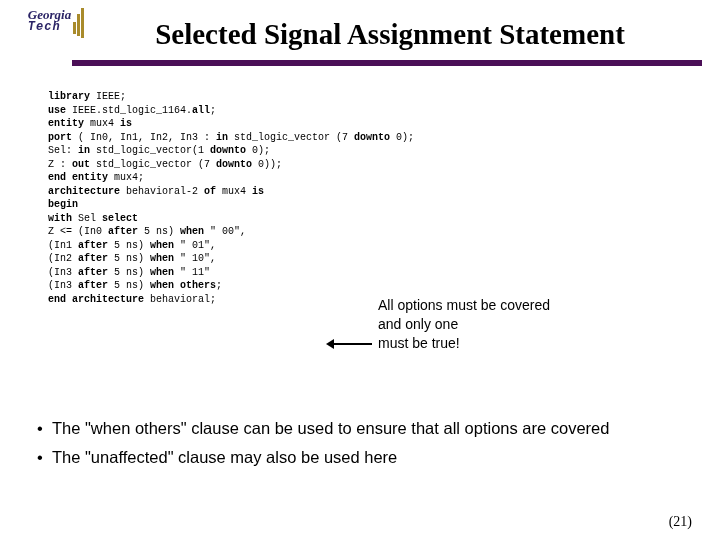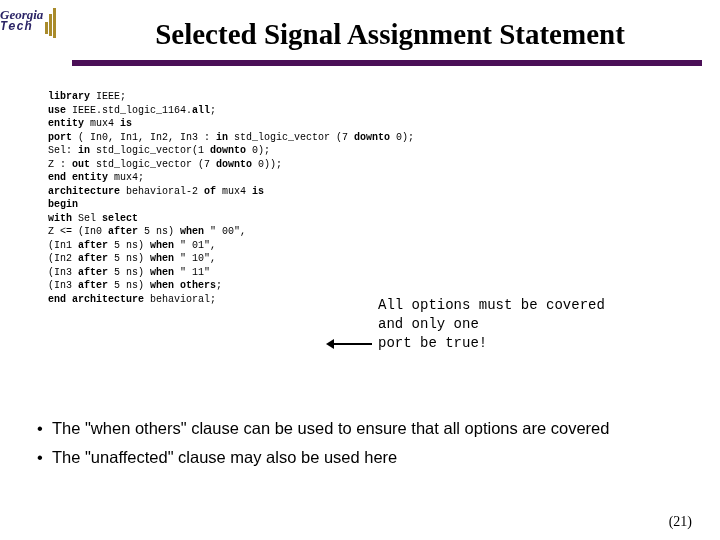--- a/index.html
+++ b/index.html
@@ -1,31 +1,31 @@
 <!DOCTYPE html>
 <html><head>
 <meta charset="utf-8">
 <style>
   * { box-sizing: border-box; margin: 0; padding: 0; }
   html, body { width: 720px; height: 540px; background: #fff; font-family: "Times New Roman", serif; }
   .slide { position: relative; width: 720px; height: 540px; padding: 8px 18px 8px 18px; }
-  .logo { position: absolute; top: 8px; left: 0; width: 80px; height: 40px; display: flex; align-items: flex-start; }
+  .logo { position: absolute; top: 8px; left: 16px; width: 80px; height: 40px; display: flex; align-items: flex-start; justify-content: center; }
   .logo-text { color: #2b2466; font-style: italic; font-weight: bold; font-size: 13px; line-height: 1; font-family: Georgia, "Times New Roman", serif; }
   .logo-sub { font-size: 12px; letter-spacing: 1px; font-family: Liberation Mono, monospace; }
   .logo-bars { display: flex; gap: 1px; margin-left: 2px; }
   .logo-bar { width: 3px; background: #a98b2b; }
   .logo-bar:nth-child(1){height:12px;margin-top:14px;}
   .logo-bar:nth-child(2){height:22px;margin-top:6px;}
   .logo-bar:nth-child(3){height:30px;margin-top:0;}
   .title { text-align: center; font-size: 29px; font-weight: bold; padding: 10px 0 2px 0; margin-left: 60px; }
   .rule { position: absolute; left: 72px; top: 60px; right: 18px; height: 6px; background: #4b0f57; }
   .body { position: absolute; top: 90px; left: 48px; right: 30px; }
   .code { font-family: Liberation Mono, monospace; font-size: 10px; line-height: 1.35; white-space: pre; }
   .b { font-weight: bold; }
-  .annot { position: absolute; left: 330px; top: 206px; font-family: Liberation Mono, monospace; font-size: 14px; line-height: 1.35; }
+  .annot { position: absolute; left: 330px; top: 206px; font-family: Liberation Sans, sans-serif; font-size: 14px; line-height: 1.35; }
   .arrow { position: absolute; left: 278px; top: 249px; width: 46px; height: 10px; }
   .arrow-line { position: absolute; top: 4px; left: 6px; right: 0; height: 1.5px; background: #000; }
   .arrow-head { position: absolute; top: 0; left: 0; width: 0; height: 0; border-top: 5px solid transparent; border-bottom: 5px solid transparent; border-right: 8px solid #000; }
   .bullets { position: absolute; left: 28px; right: 30px; top: 418px; font-family: Arial, Helvetica, sans-serif; font-size: 16.5px; line-height: 1.3; }
   .bul { display: flex; margin-bottom: 8px; }
   .bul .dot { width: 24px; flex: none; text-align: center; }
   .slidenum { position: absolute; right: 28px; bottom: 10px; font-family: Liberation Serif, serif; font-size: 14px; color: #000; }
 </style>
 </head>
 <body>
@@ -61,21 +61,21 @@
 <span>Z &lt;= (In0 </span><span class="b">after</span><span> 5 ns) </span><span class="b">when</span><span> " 00",</span>
 <span>(In1 </span><span class="b">after</span><span> 5 ns) </span><span class="b">when</span><span> " 01",</span>
 <span>(In2 </span><span class="b">after</span><span> 5 ns) </span><span class="b">when</span><span> " 10",</span>
 <span>(In3 </span><span class="b">after</span><span> 5 ns) </span><span class="b">when</span><span> " 11"</span>
 <span>(In3 </span><span class="b">after</span><span> 5 ns) </span><span class="b">when others</span><span>;</span>
 <span class="b">end architecture</span><span> behavioral;</span></div>
 
     <div class="annot">
       <div>All options must be covered</div>
       <div>and only one</div>
-      <div>port be true!</div>
+      <div>must be true!</div>
     </div>
 
     <div class="arrow">
       <div class="arrow-line"></div>
       <div class="arrow-head"></div>
     </div>
   </div>
 
   <div class="bullets">
     <div class="bul">

